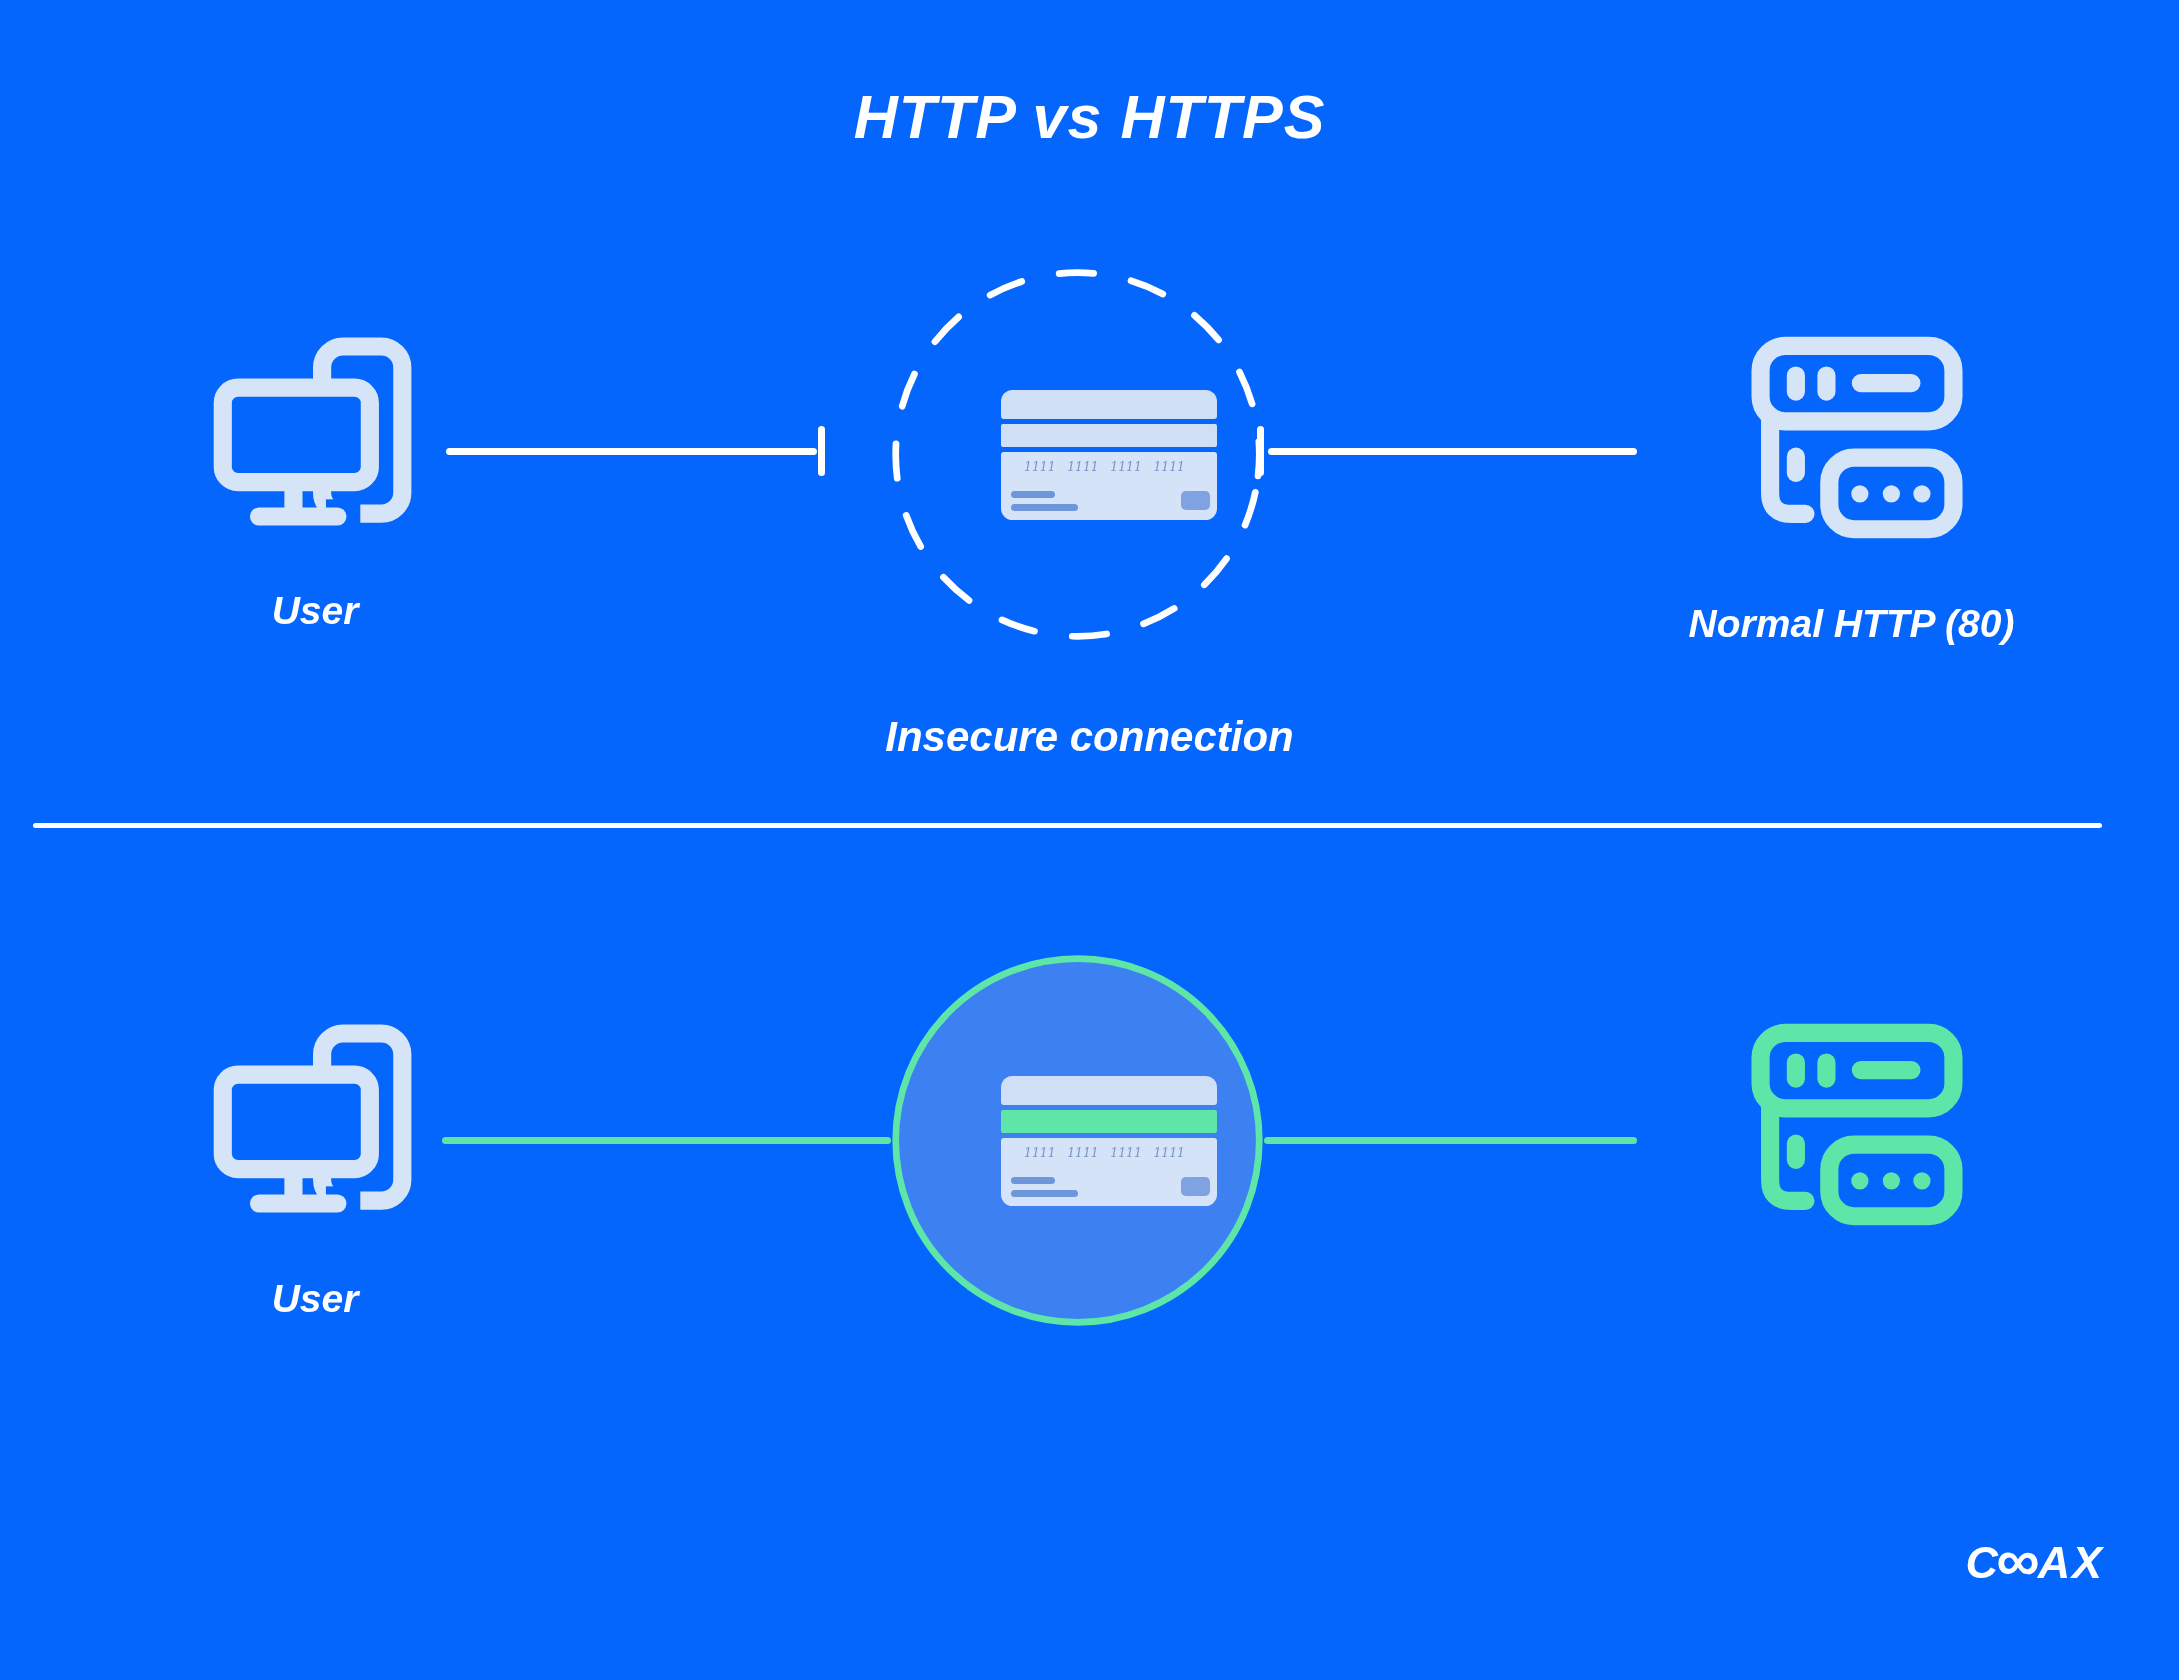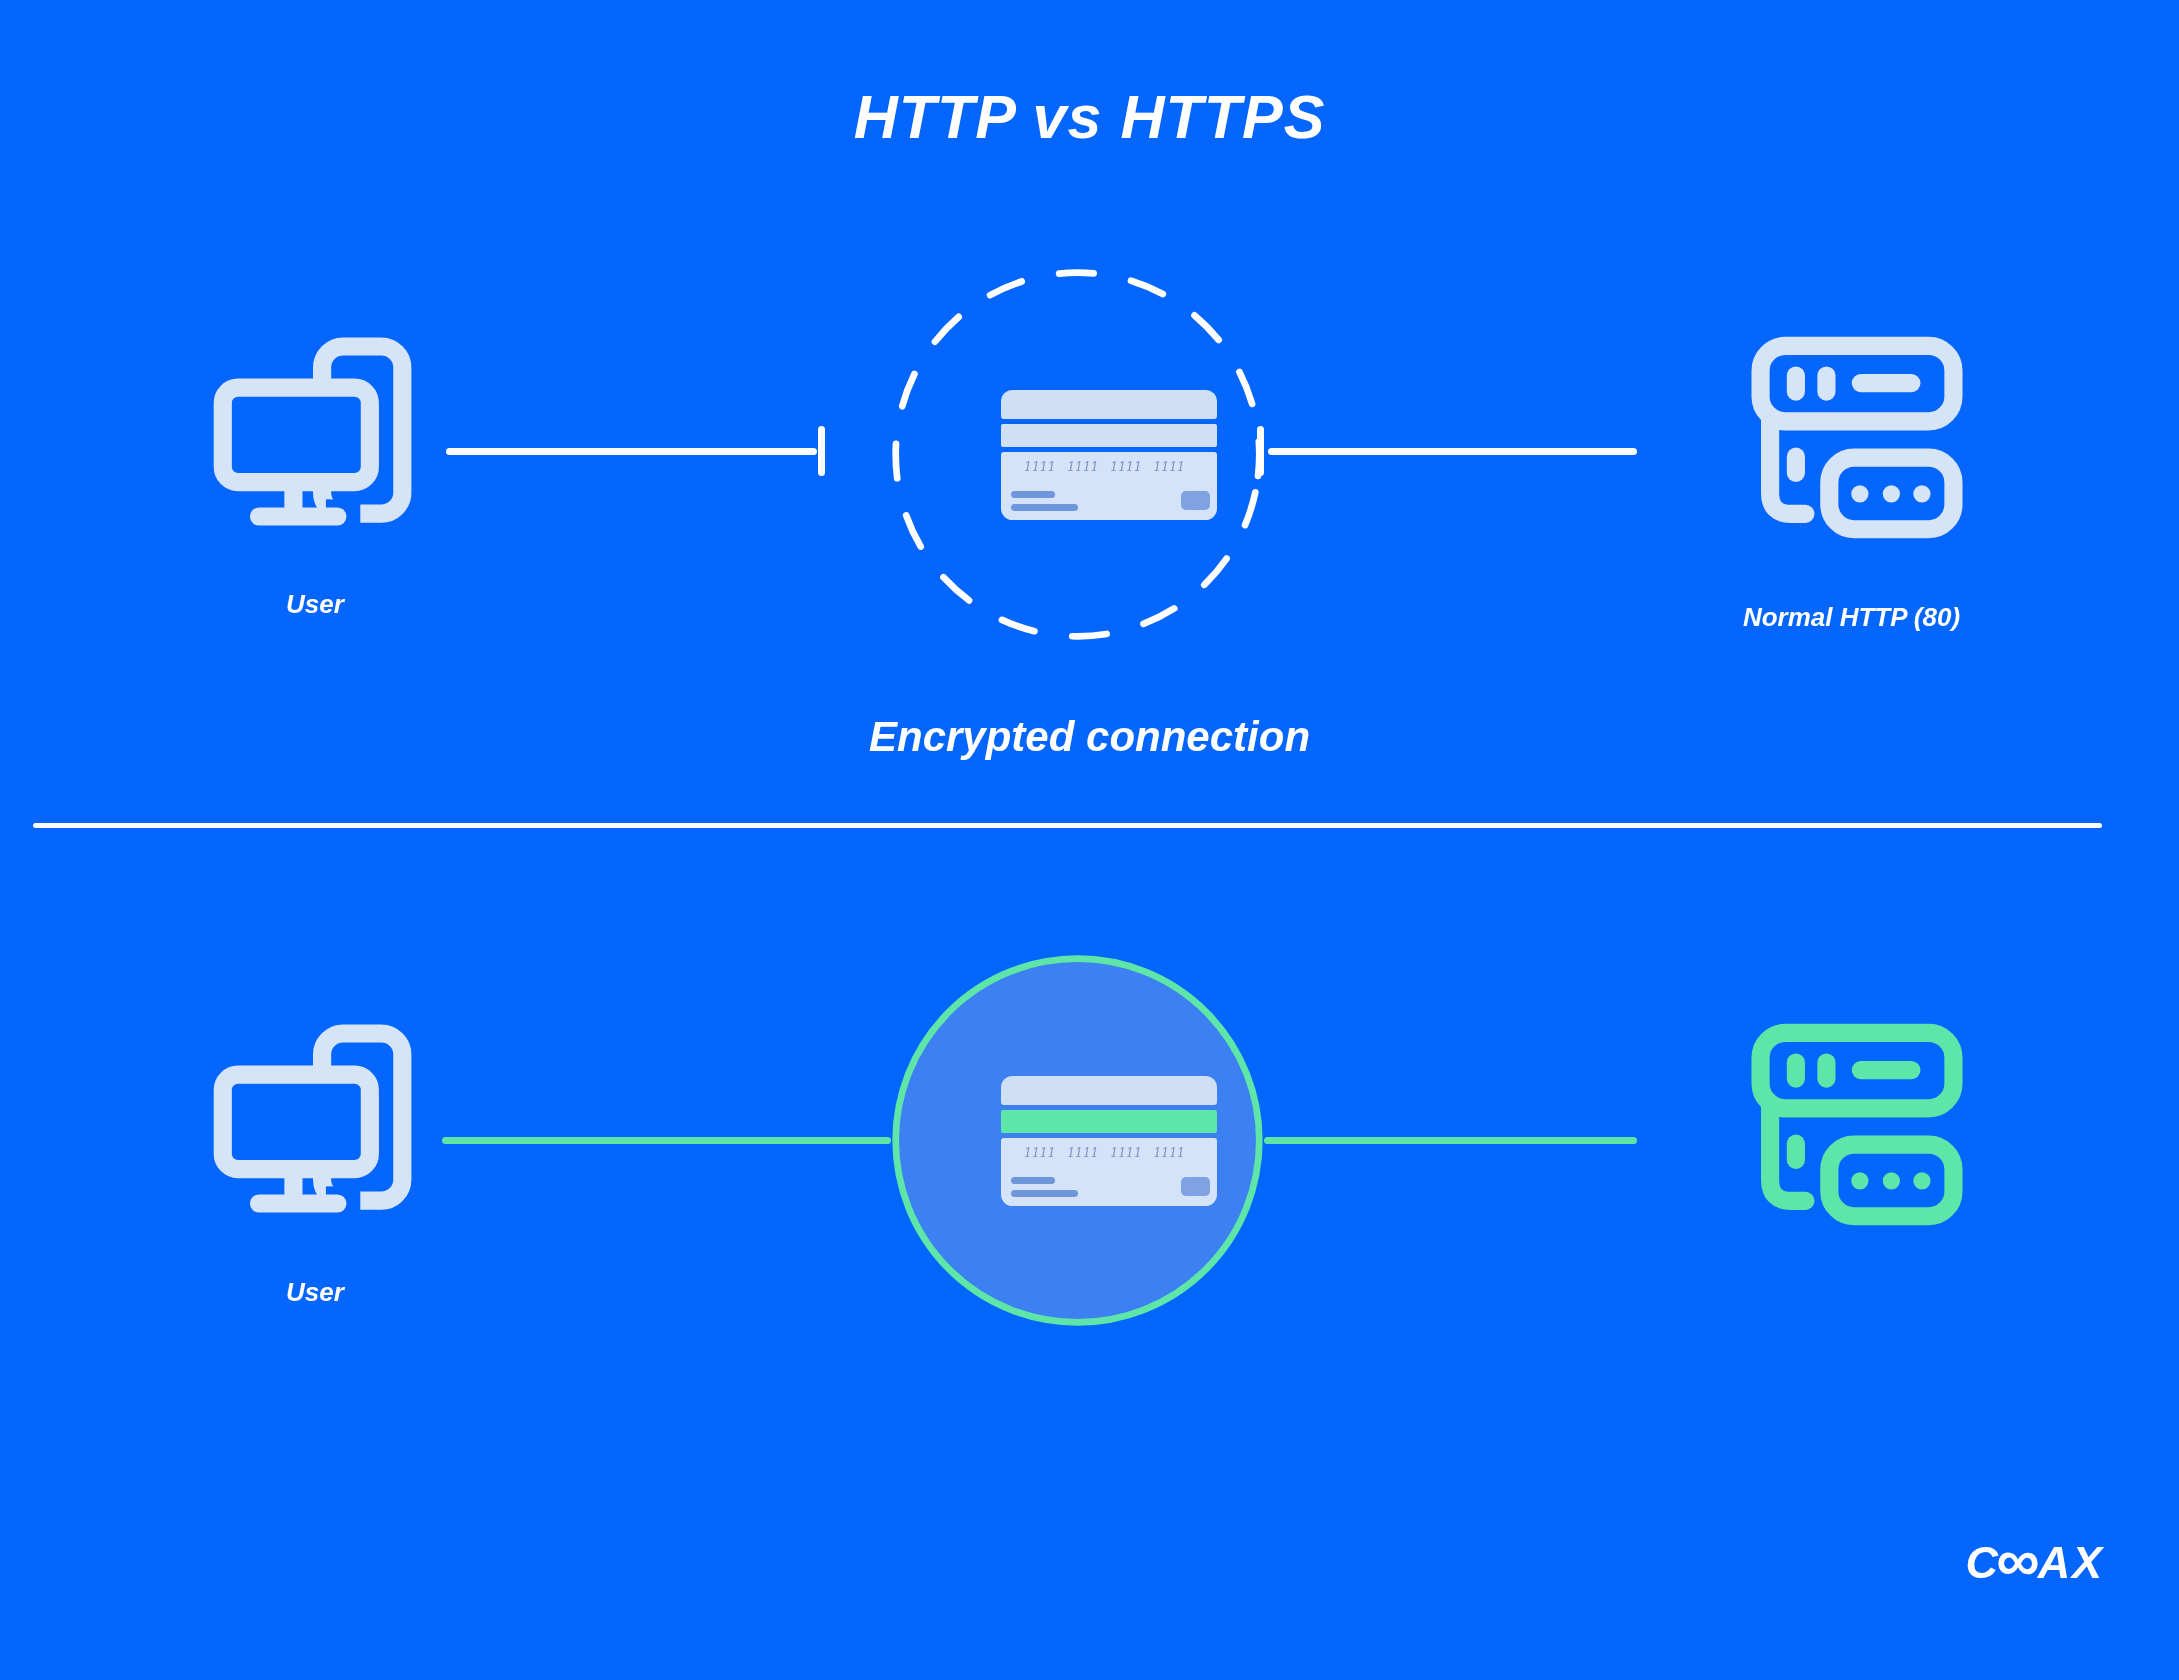--- a/index.html
+++ b/index.html
@@ -15,21 +15,21 @@
 
   
   .title{
     left:0;right:0;top:82px;
     text-align:center;
     font-size:61px;font-weight:700;color:#ffffff;
     letter-spacing:1px;
   }
   .node-label{
     text-align:center;
-    font-size:26px;font-weight:600;color:#ffffff;
+    font-size:39px;font-weight:600;color:#ffffff;
   }
   .caption{
     left:0;right:0;text-align:center;
     font-size:42px;font-weight:600;color:#ffffff;
   }
   .mint-text{color:#5ee6a9;}
 
   
   .h-line{height:6.7px;border-radius:3.8px;background:#ffffff;}
   .h-line.mint{background:#5ee6a9;}
@@ -124,21 +124,21 @@
       <rect x="82" y="127" width="130" height="75" rx="26"></rect>
     </g>
     <g class="ic-light-fill" stroke="none">
       <circle cx="114" cy="165" r="9"></circle>
       <circle cx="147" cy="165" r="9"></circle>
       <circle cx="179" cy="165" r="9"></circle>
     </g>
   </svg>
   <div class="abs node-label" style="left:1641px;top:602px;width:421px">Normal HTTP (80)</div>
 
-  <div class="abs caption" style="top:713px">Encrypted connection</div>
+  <div class="abs caption" style="top:713px">Insecure connection</div>
 
   <div class="abs divider" style="left:33px;top:823px;width:2069px"></div>
 
   <svg class="abs" style="left:213px;top:1024px" width="201" height="191" viewBox="0 0 210 200">
     <rect x="114" y="10" width="84" height="175" rx="22" fill="none" class="ic-light" stroke-width="19" stroke-linecap="round" stroke-linejoin="round"></rect>
     <rect x="118" y="170" width="36" height="30" fill="#0566fd" stroke="none"></rect>
     <rect x="10" y="53" width="154" height="99" rx="16" fill="#0566fd" class="ic-light" stroke-width="19" stroke-linejoin="round"></rect>
     <g fill="none" class="ic-light" stroke-width="19" stroke-linecap="round">
       <line x1="84" y1="155" x2="84" y2="178"></line>
       <line x1="48" y1="188" x2="130" y2="188"></line>

